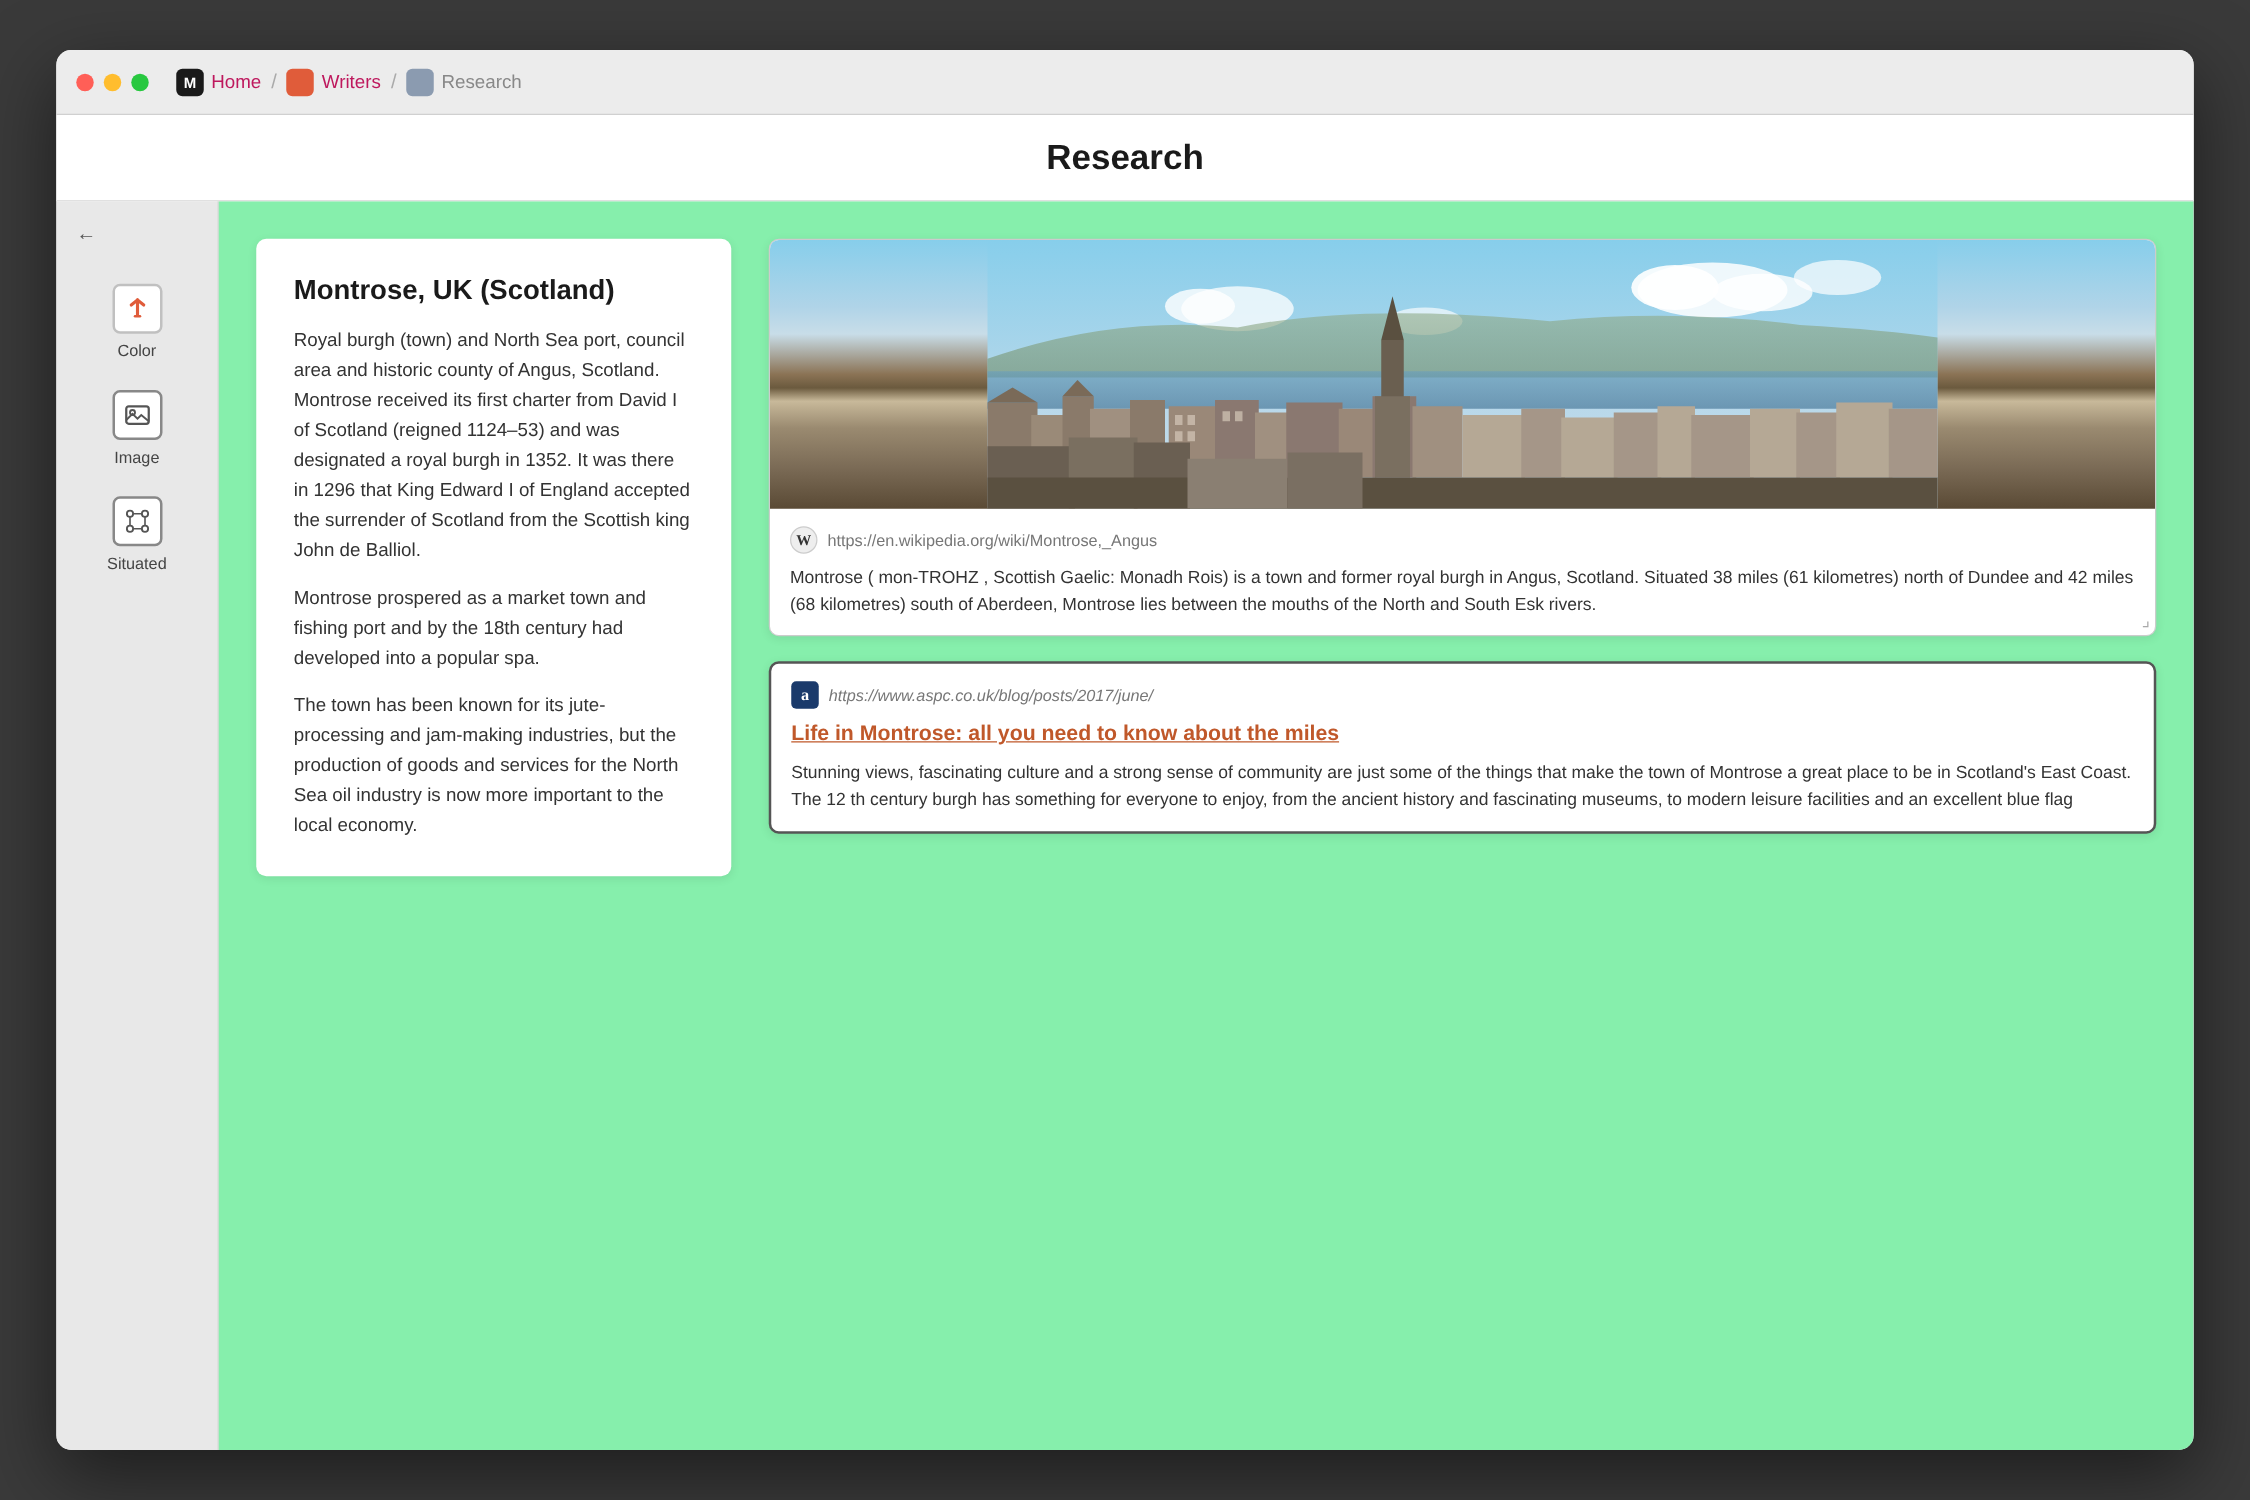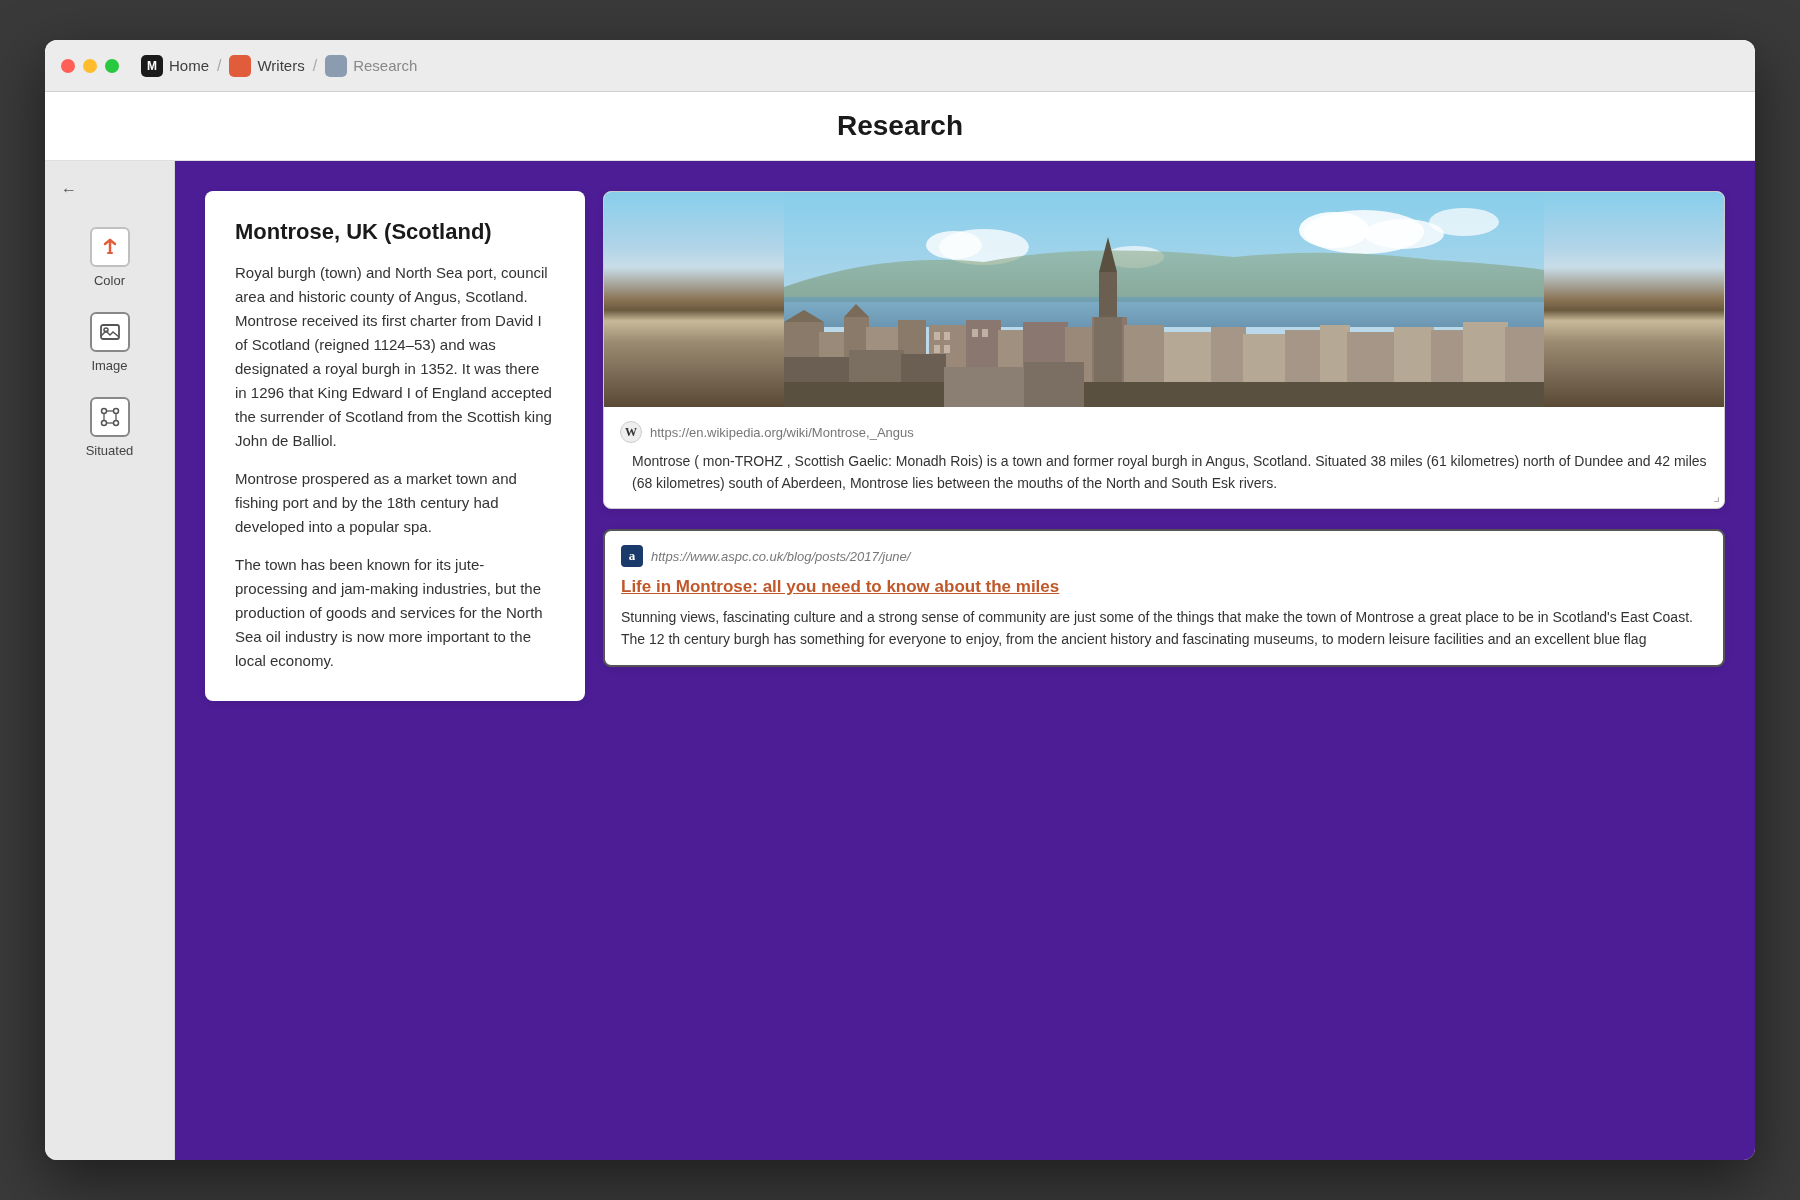--- a/index.html
+++ b/index.html
@@ -75,21 +75,21 @@
       font-size: 12px;
     }
     .bc-home-icon { background: #1a1a1a; color: white; font-weight: bold; }
     .bc-writers-icon { background: #e05c3a; border-radius: 5px; }
     .bc-research-icon { background: #8b9bb0; border-radius: 5px; }
     .breadcrumb-sep {
       color: #aaa;
       font-size: 16px;
     }
     .breadcrumb-label {
-      color: #404040;
+      color: #be185d;
       font-weight: 500;
     }
     .breadcrumb-label.active {
       color: #888;
     }
 
     
     .page-title-bar {
       background: white;
       padding: 18px 40px;
@@ -157,25 +157,25 @@
     }
     .sidebar-item-label {
       font-size: 13px;
       color: #444;
       text-align: center;
     }
 
     
     .content-area {
       flex: 1;
-      background: #4c1d95;
+      background: #86efac;
       padding: 30px;
       overflow-y: auto;
       display: flex;
-      gap: 18px;
+      gap: 30px;
       align-items: flex-start;
     }
 
     
     .text-card {
       background: white;
       border-radius: 8px;
       padding: 28px 30px;
       width: 380px;
       flex-shrink: 0;
@@ -272,21 +272,20 @@
       font-size: 17px;
       font-weight: 600;
       text-decoration: underline;
       margin-bottom: 8px;
       cursor: pointer;
     }
     .wiki-desc {
       font-size: 14px;
       color: #333;
       line-height: 1.55;
-      margin-left: 12px;
     }
     .resize-handle {
       position: absolute;
       bottom: 4px;
       right: 4px;
       color: #aaa;
       font-size: 14px;
     }
 
     

